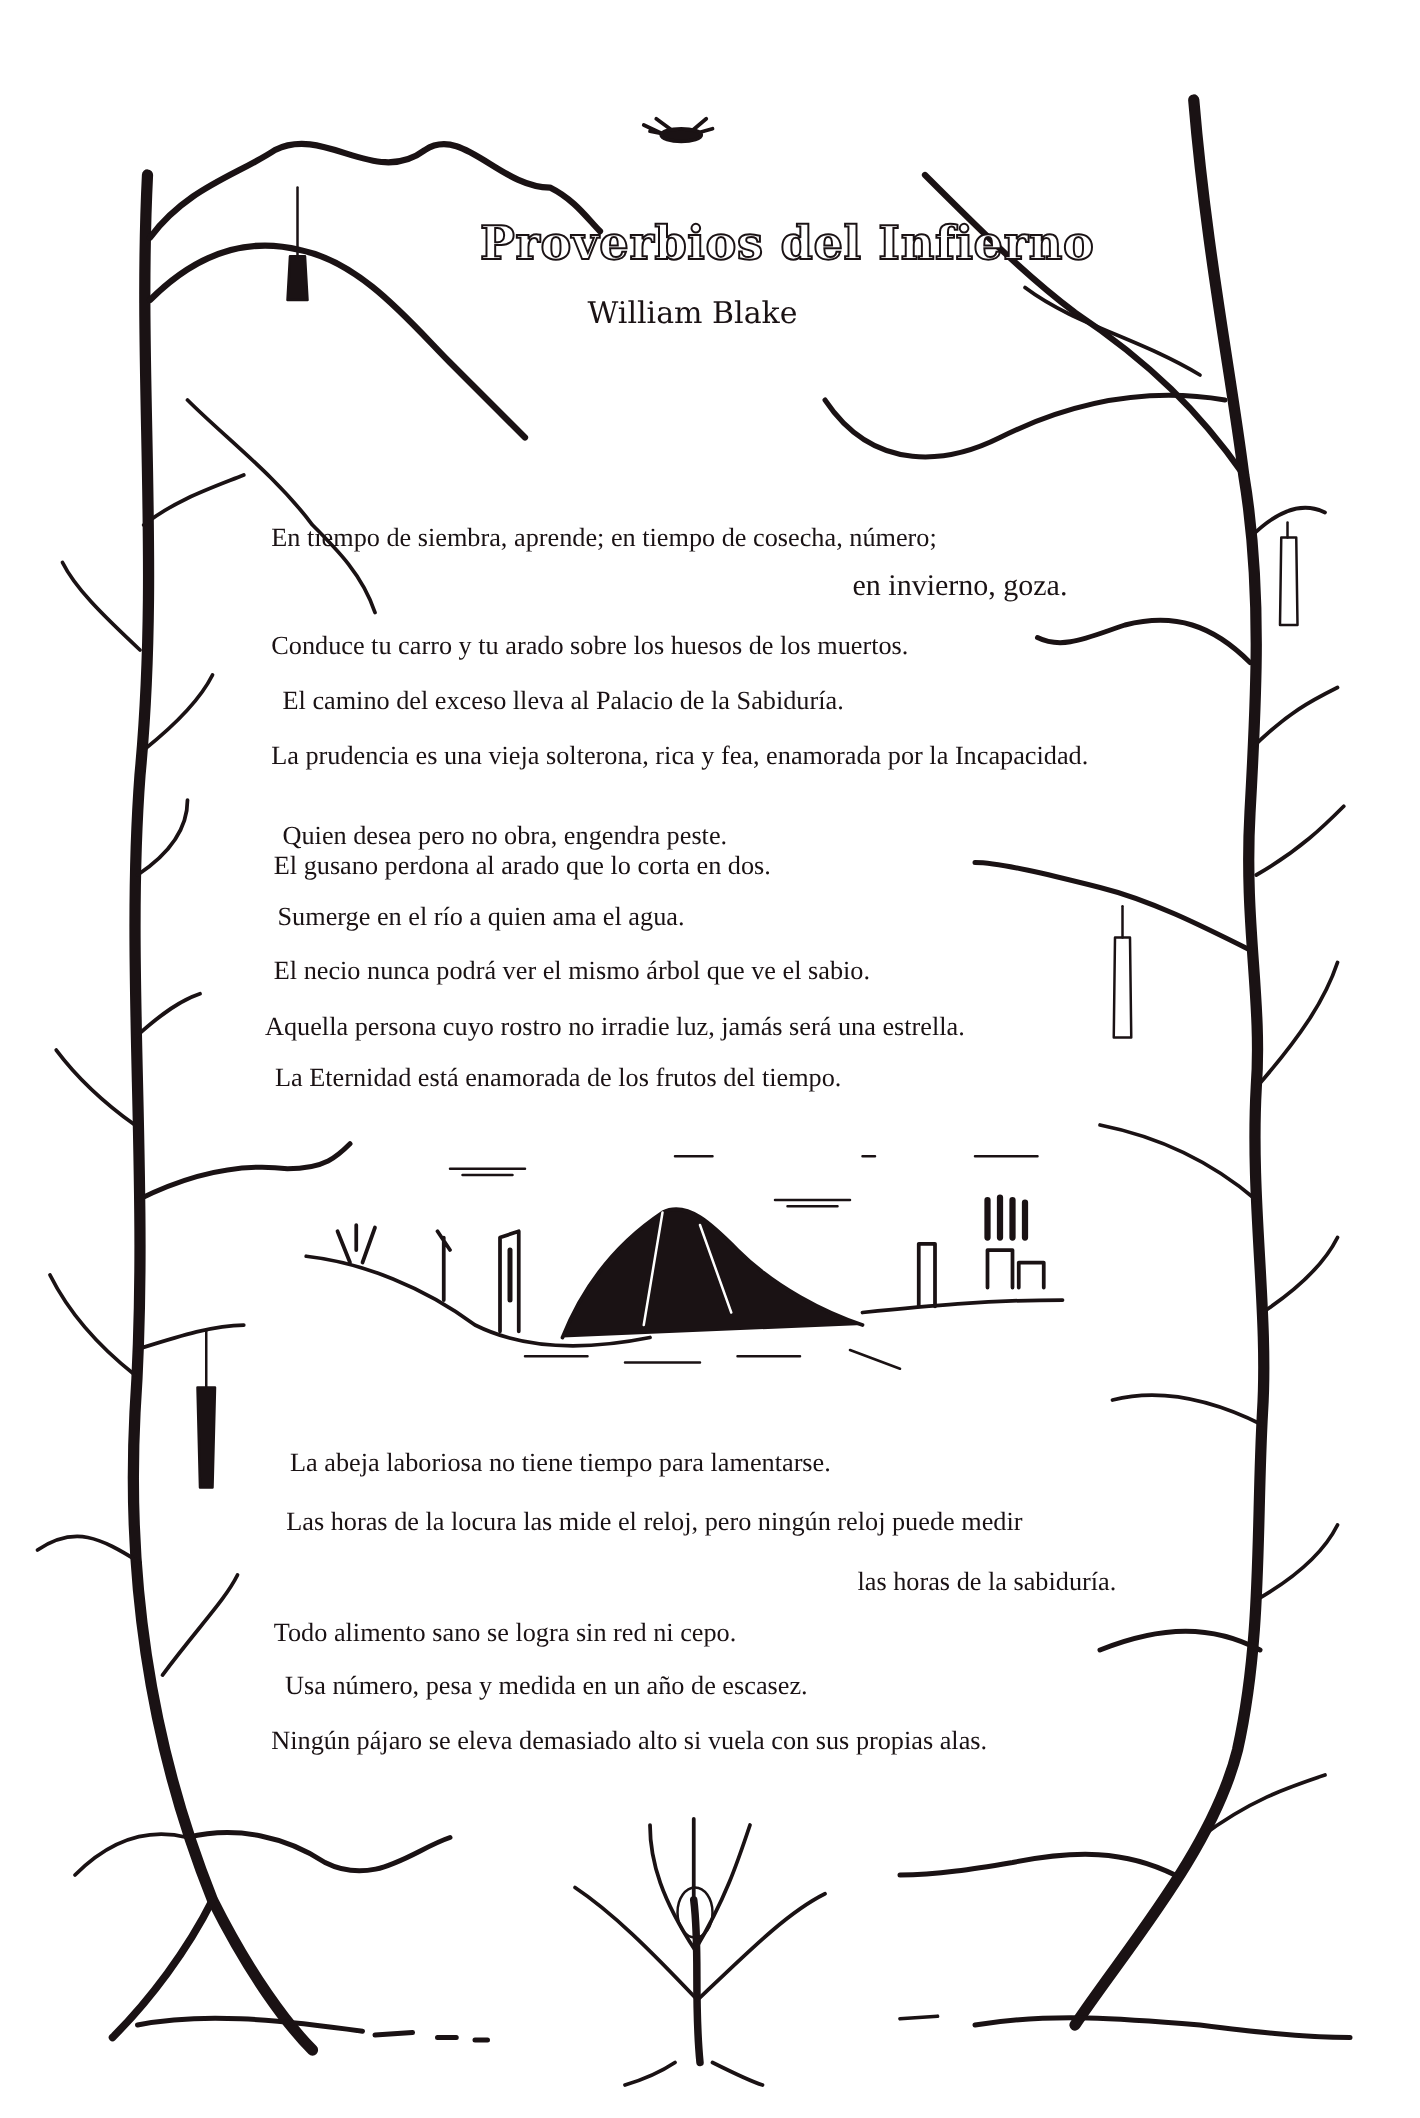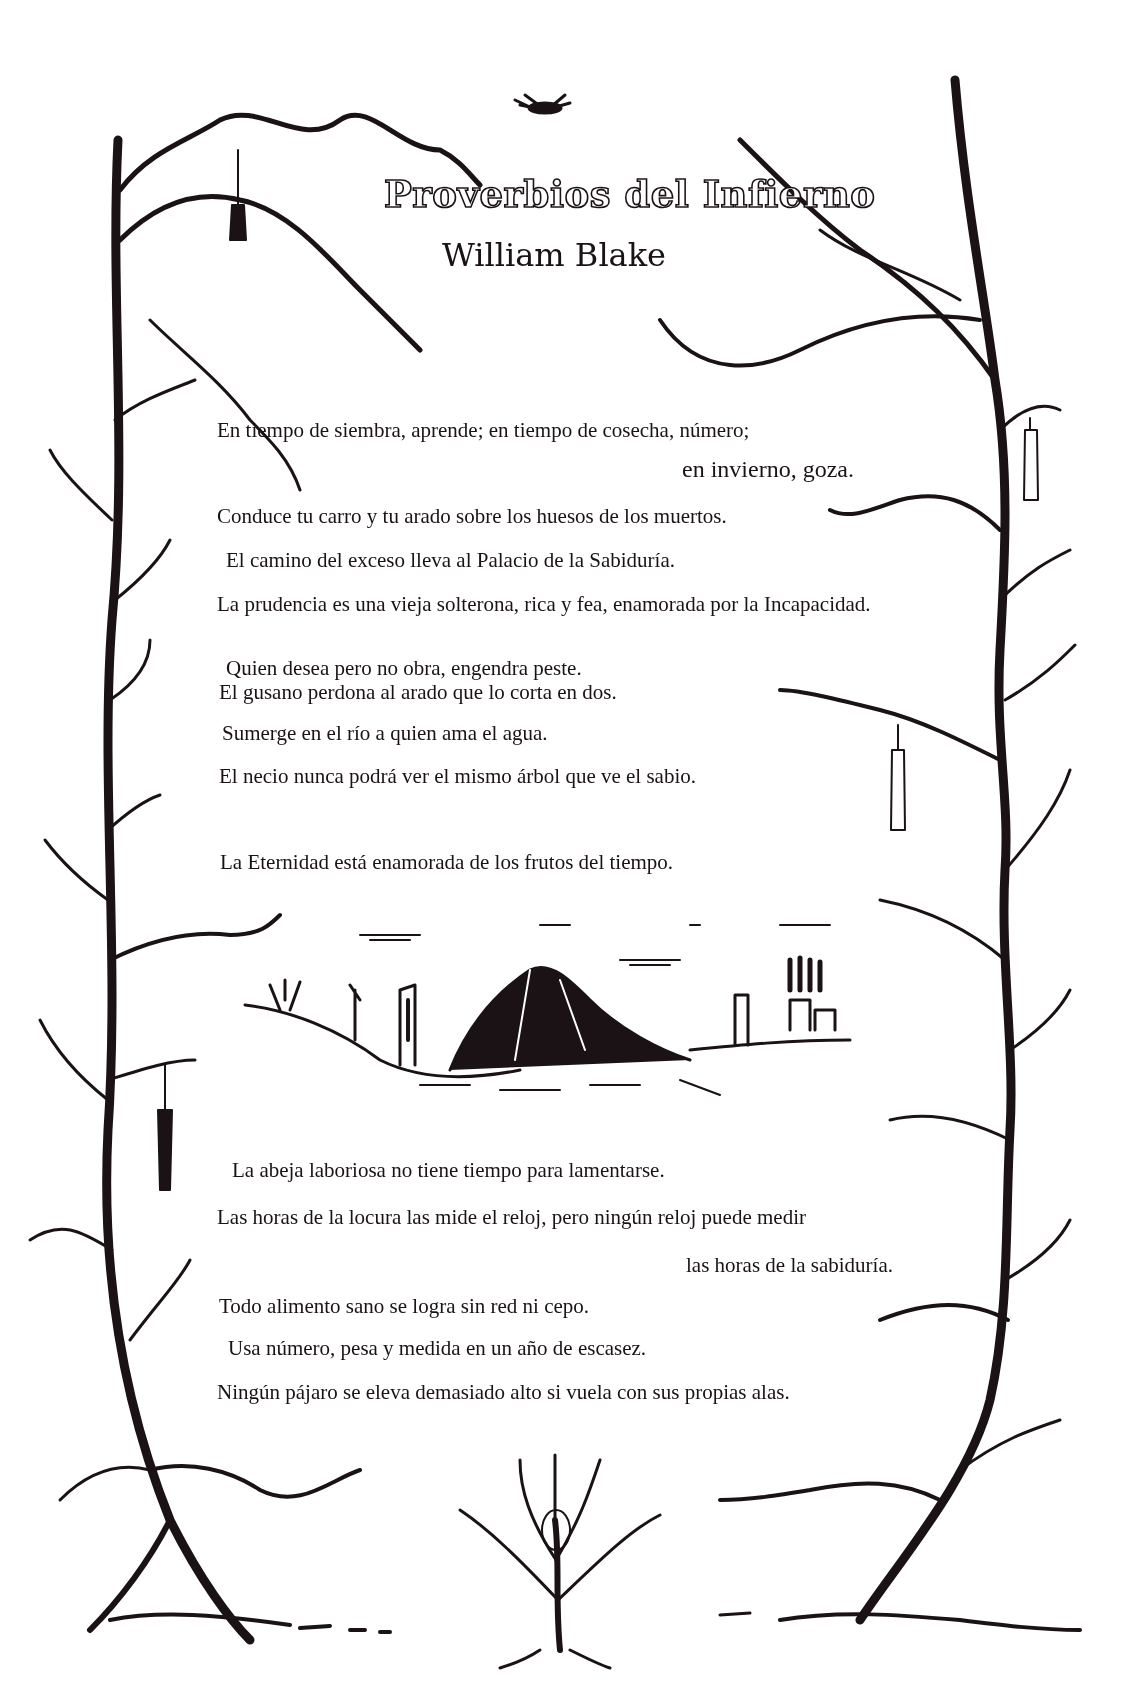--- a/index.html
+++ b/index.html
@@ -3,22 +3,22 @@
 <meta charset="utf-8">
 <style>
   html, body { margin: 0; padding: 0; background: #ffffff; }
   body { width: 1136px; height: 1694px; position: relative; overflow: hidden;
          font-family: "DejaVu Serif", serif; color: #1a1214; }
   .page { position: absolute; left: 0; top: 0; width: 1136px; height: 1694px; background: #fff; }
   svg.art { position: absolute; left: 0; top: 0; width: 1136px; height: 1694px; }
   .title { position: absolute; left: 384px; top: 172px; width: 364px; text-align: right;
            font-family: "DejaVu Serif", serif; font-size: 37px; letter-spacing: 0.5px;
            color: #fff; -webkit-text-stroke: 1.6px #1a1214; font-weight: bold; white-space: nowrap; }
-  .author { position: absolute; left: 442px; top: 236px; width: 184px; text-align: center;
-            font-family: "DejaVu Serif", serif; font-size: 32px; color: #1a1214; white-space: nowrap; }
+  .author { position: absolute; left: 462px; top: 236px; width: 184px; text-align: center;
+            font-family: "DejaVu Serif", serif; font-size: 24px; color: #1a1214; white-space: nowrap; }
   .line { position: absolute; font-family: "Liberation Serif", serif; font-size: 21px;
           color: #1a1214; white-space: nowrap; line-height: 1; }
   .cont { font-size: 24px; }
 </style>
 </head>
 <body>
 
 <div class="page">
 
   <svg class="art" viewBox="0 0 1136 1694" xmlns="http://www.w3.org/2000/svg">
@@ -120,22 +120,23 @@
 
   <div class="line" style="left:217px; top:420px;">En tiempo de siembra, aprende; en tiempo de cosecha, número;</div>
   <div class="line cont" style="left:682px; top:457px;">en invierno, goza.</div>
   <div class="line" style="left:217px; top:506px;">Conduce tu carro y tu arado sobre los huesos de los muertos.</div>
   <div class="line" style="left:226px; top:550px;">El camino del exceso lleva al Palacio de la Sabiduría.</div>
   <div class="line" style="left:217px; top:594px;">La prudencia es una vieja solterona, rica y fea, enamorada por la Incapacidad.</div>
   <div class="line" style="left:226px; top:658px;">Quien desea pero no obra, engendra peste.</div>
   <div class="line" style="left:219px; top:682px;">El gusano perdona al arado que lo corta en dos.</div>
   <div class="line" style="left:222px; top:723px;">Sumerge en el río a quien ama el agua.</div>
   <div class="line" style="left:219px; top:766px;">El necio nunca podrá ver el mismo árbol que ve el sabio.</div>
+  <div class="line" style="left:212px; top:811px;">Aquella persona cuyo rostro no irradie luz, jamás será una estrella.</div>
   <div class="line" style="left:232px; top:1160px;">La abeja laboriosa no tiene tiempo para lamentarse.</div>
 
   <div class="line" style="left:220px; top:852px;">La Eternidad está enamorada de los frutos del tiempo.</div>
-  <div class="line" style="left:217px; top:1207px;">Las horas de la locura las mide el reloj, pero ningún reloj puede medir</div>
+  <div class="line" style="left:229px; top:1207px;">Las horas de la locura las mide el reloj, pero ningún reloj puede medir</div>
   <div class="line" style="left:686px; top:1255px;">las horas de la sabiduría.</div>
   <div class="line" style="left:219px; top:1296px;">Todo alimento sano se logra sin red ni cepo.</div>
   <div class="line" style="left:228px; top:1338px;">Usa número, pesa y medida en un año de escasez.</div>
   <div class="line" style="left:217px; top:1382px;">Ningún pájaro se eleva demasiado alto si vuela con sus propias alas.</div>
 
 </div>
 
 </body></html>

